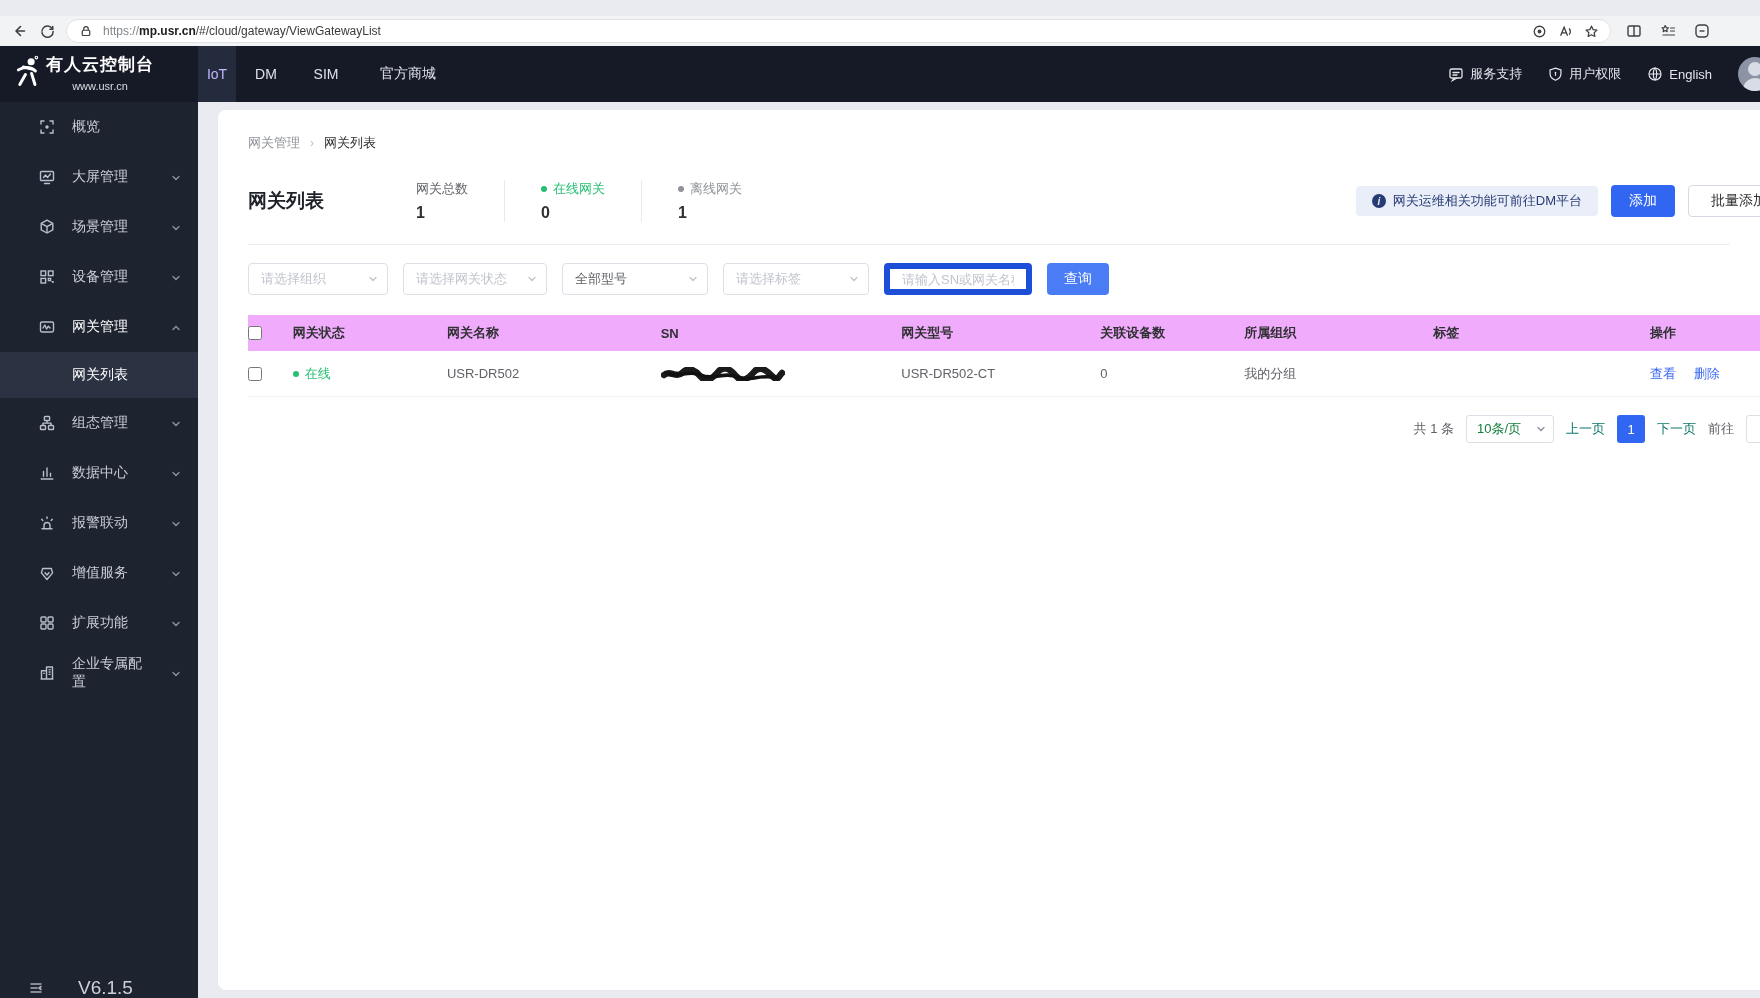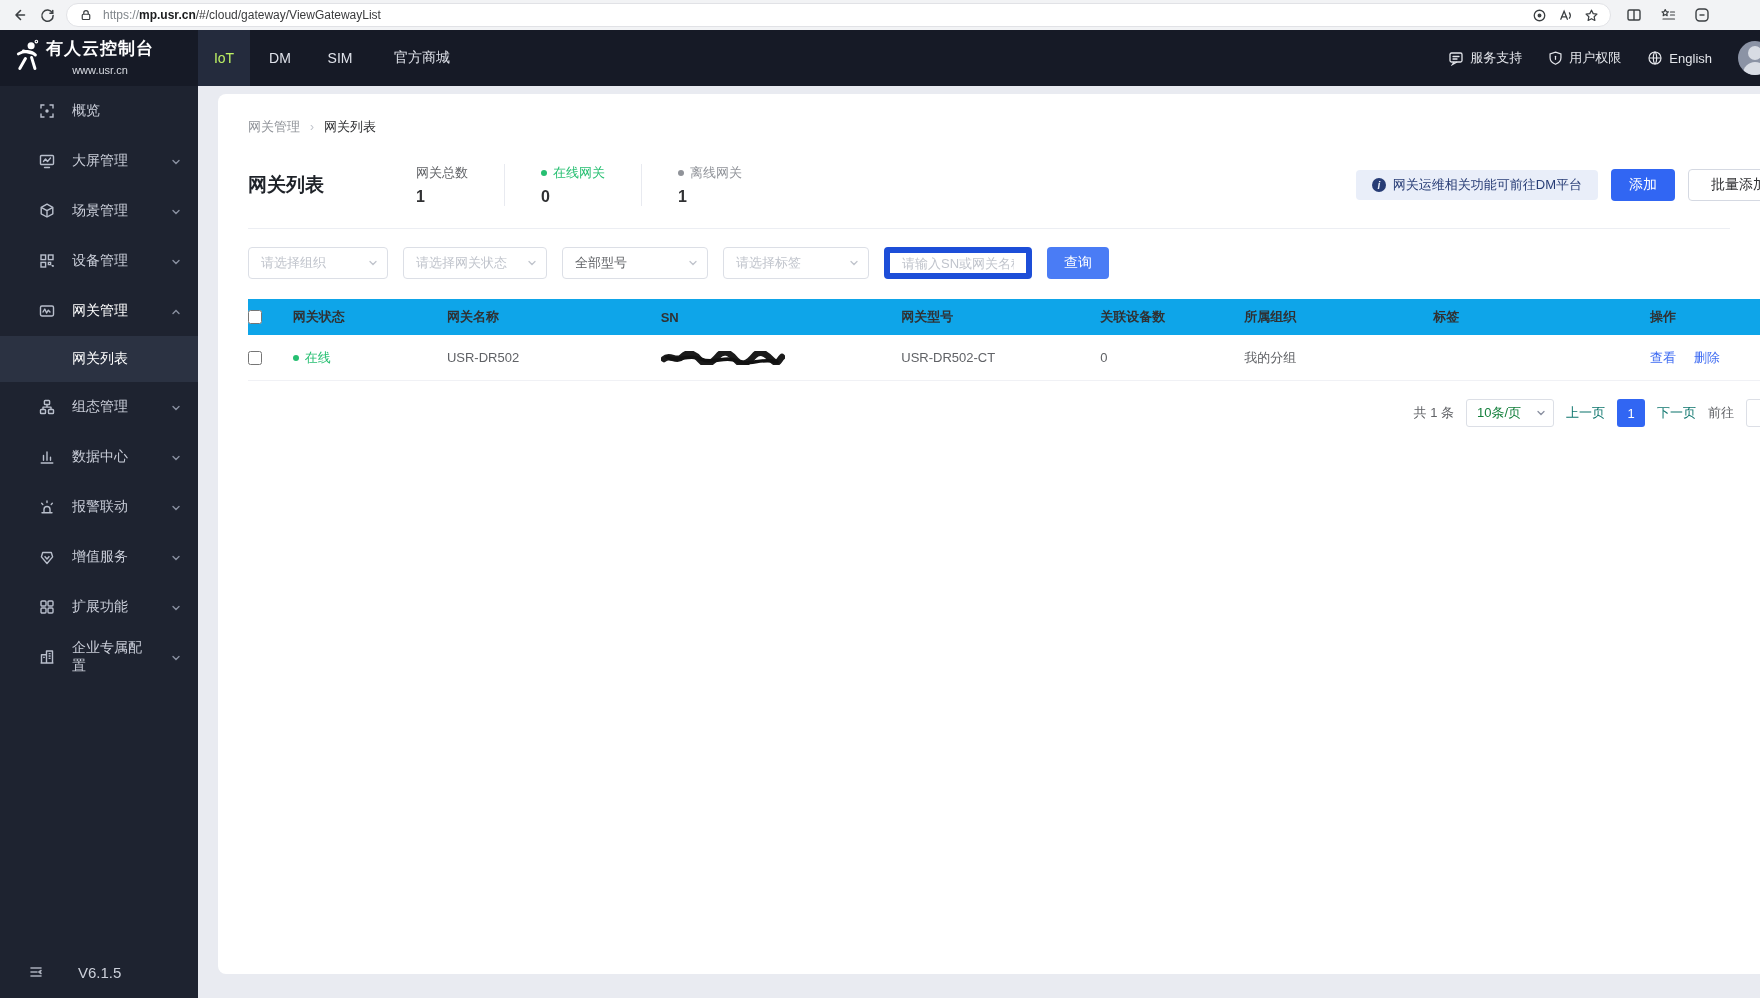--- a/index.html
+++ b/index.html
@@ -1,60 +1,60 @@
 <!DOCTYPE html>
 <html><head>
 <meta charset="utf-8">
 <style>
   * { margin:0; padding:0; box-sizing:border-box; }
   html,body { width:1760px; height:998px; overflow:hidden; }
   body { font-family:"Liberation Sans","DejaVu Sans",sans-serif; background:#e9ebf1; }
   .screen { width:1760px; height:998px; position:relative; overflow:hidden; }
 
   
-  .browser-bar { height:30px; background:#f2f3f5; display:flex; align-items:center; padding:0 10px; gap:10px; }
+  .browser-bar { height:30px; background:#f2f3f5; display:flex; align-items:center; padding:0 10px; gap:10px;margin-top:16px; }
   .bicon { width:18px; height:18px; display:flex; align-items:center; justify-content:center; color:#3c4043; flex:0 0 auto; cursor:pointer; }
   .bicon svg { display:block; }
   .url-pill { flex:1 1 auto; max-width:1545px; height:24px; background:#ffffff; border:1px solid #e1e2e6; border-radius:13px; display:flex; align-items:center; padding:0 10px; gap:8px; }
   .url-text { font-size:12px; color:#202124; white-space:nowrap; overflow:hidden; flex:1 1 auto; }
   .url-text .scheme { color:#80868b; }
   .url-text .domain { font-weight:700; color:#1b1c1e; }
   .url-text .path { color:#3a3b3d; }
   .browser-right { display:flex; align-items:center; gap:16px; margin-left:4px; }
 
   
   .topnav { height:56px; background:#161a26; display:flex; align-items:stretch; color:#e8eaf0; }
   .logo { width:198px; display:flex; align-items:center; padding-left:12px; gap:0; flex:0 0 auto; }
   .logo-txt { display:flex; flex-direction:column; line-height:1.1; }
   .logo-title { font-size:17px; font-weight:700; color:#fff; letter-spacing:1px; }
   .logo-sub { font-size:11px; color:#d8dbe2; text-align:center; margin-top:6px; }
   .nav-tabs { display:flex; align-items:stretch; }
   .nav-tab { display:flex; align-items:center; justify-content:center; font-size:14px; color:#dfe2ea; cursor:pointer; }
-  .nav-tab.t0 { width:52px; background:#242b3d; color:#bef264;text-align:right; }
+  .nav-tab.t0 { width:38px; background:#242b3d; color:#c4b5fd;text-align:right; }
   .nav-tab.t1,.nav-tab.t2 { width:60px; }
   .nav-tab.t3 { width:104px; }
   .topnav-right { margin-left:auto; display:flex; align-items:center; gap:26px; padding-right:0; }
   .tn-item { display:flex; align-items:center; gap:6px; font-size:13px; color:#e3e5ea; cursor:pointer; white-space:nowrap; }
   .avatar { width:34px; height:34px; border-radius:50%; background:#8b93a5; position:relative; overflow:hidden; margin-right:-12px; flex:0 0 auto; }
   .avatar::before { content:""; position:absolute; width:14px; height:14px; border-radius:50%; background:#d8dce4; left:10px; top:5px; }
   .avatar::after { content:""; position:absolute; width:24px; height:14px; border-radius:12px 12px 0 0; background:#d8dce4; left:5px; top:21px; }
 
   
   .app-body { display:flex; height:912px; }
   .sidebar { width:198px; background:#1e2330; flex:0 0 auto; position:relative; color:#c9cdd8; }
   .side-item { height:50px; display:flex; align-items:center; padding:0 16px 0 38px; gap:16px; font-size:14px; cursor:pointer; }
   .side-item .lbl { flex:1 1 auto; }
   .side-item .icn { width:18px; height:18px; color:#b9bfcc; flex:0 0 auto; }
   .side-item.active-group { color:#ffffff; }
   .chev { width:12px; height:12px; color:#8a90a0; flex:0 0 auto; }
   .submenu { background:#1b202c; }
   .sub-item { height:46px; display:flex; align-items:center; padding-left:72px; font-size:14px; color:#eef0f5; cursor:pointer; }
   .sub-item.active { background:#2b3242; color:#ffffff; }
   .side-footer { position:absolute; bottom:6px; left:0; width:100%; height:40px; display:flex; align-items:center; padding-left:28px; gap:34px; }
-  .side-footer .ver { font-size:15px; color:#ccd0da; }
+  .side-footer .ver { font-size:19px; color:#ccd0da; }
   .collapse-icn { width:16px; height:16px; color:#a9aeba; cursor:pointer; }
 
   
   .main { flex:1 1 auto; background:#e9ebf1; padding:8px 0 0 20px; overflow:hidden; }
   .card { background:#ffffff; border-radius:8px 0 0 8px; height:880px; overflow:hidden; padding:0 0 0 30px; position:relative; }
 
   .breadcrumb { padding-top:24px; display:flex; align-items:center; gap:10px; font-size:13px; }
   .crumb-link { color:#909399; cursor:pointer; }
   .crumb-sep { color:#c0c4cc; font-size:12px; }
   .crumb-cur { color:#303133; }
@@ -85,21 +85,21 @@
   .sel .sel-txt { flex:1 1 auto; white-space:nowrap; overflow:hidden; }
   .sel.value .sel-txt { color:#606266; }
   .sel .chev { color:#c0c4cc; }
   .sel.w1{width:140px;} .sel.w2{width:144px;} .sel.w3{width:146px;} .sel.w4{width:146px;}
   .txt-input { height:32px; width:148px; border:6px solid #1d4ed8; border-radius:4px; font-size:13px; padding:0 12px; color:#606266; font-family:inherit; }
   .txt-input::placeholder { color:#c0c4cc; }
   .btn-search { background:#4a7cf5; color:#fff; font-size:14px; border:none; height:32px; padding:0 17px; border-radius:4px; cursor:pointer; }
 
   .table { margin-top:20px; }
   .trow { display:flex; align-items:center; }
-  .thead { background:#0ea5e9; height:36px; font-size:13px; font-weight:700; color:#303133; }
+  .thead { background:#f0abfc; height:36px; font-size:13px; font-weight:700; color:#303133; }
   .tbody-row { height:46px; font-size:13px; color:#606266; border-bottom:1px solid #f0f1f5; }
   .c0{width:45px;display:flex;align-items:center;} .c1{width:155px;} .c2{width:215px;} .c3{width:242px;}
   .c4{width:200px;} .c5{width:145px;} .c6{width:190px;} .c7{width:218px;} .c8{flex:1 1 auto; min-width:110px;}
   .cb { width:14px; height:14px; accent-color:#3166f3; border:1px solid #dcdfe6; cursor:pointer; }
   .status-cell { display:flex; align-items:center; gap:6px; color:#26bf71; }
   .ops { display:flex; gap:18px; }
   .op-link { color:#3e6bf2; cursor:pointer; }
   .sn-scribble { display:block; }
 
   .pagination { margin-top:18px; display:flex; align-items:center; justify-content:flex-end; gap:12px; font-size:13px; color:#606266; }

